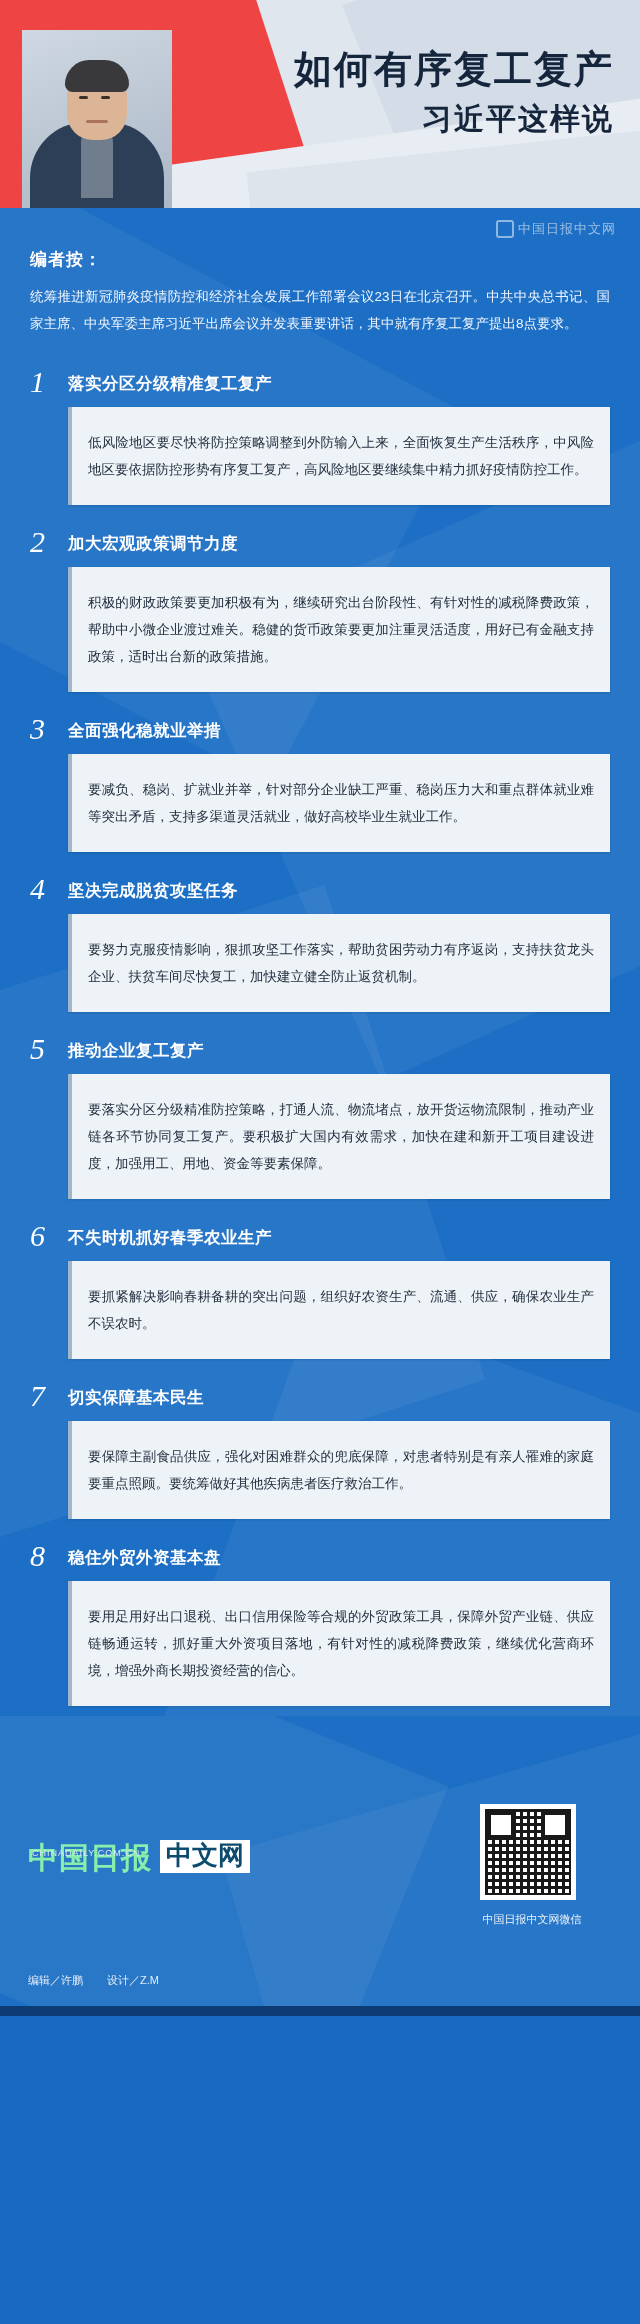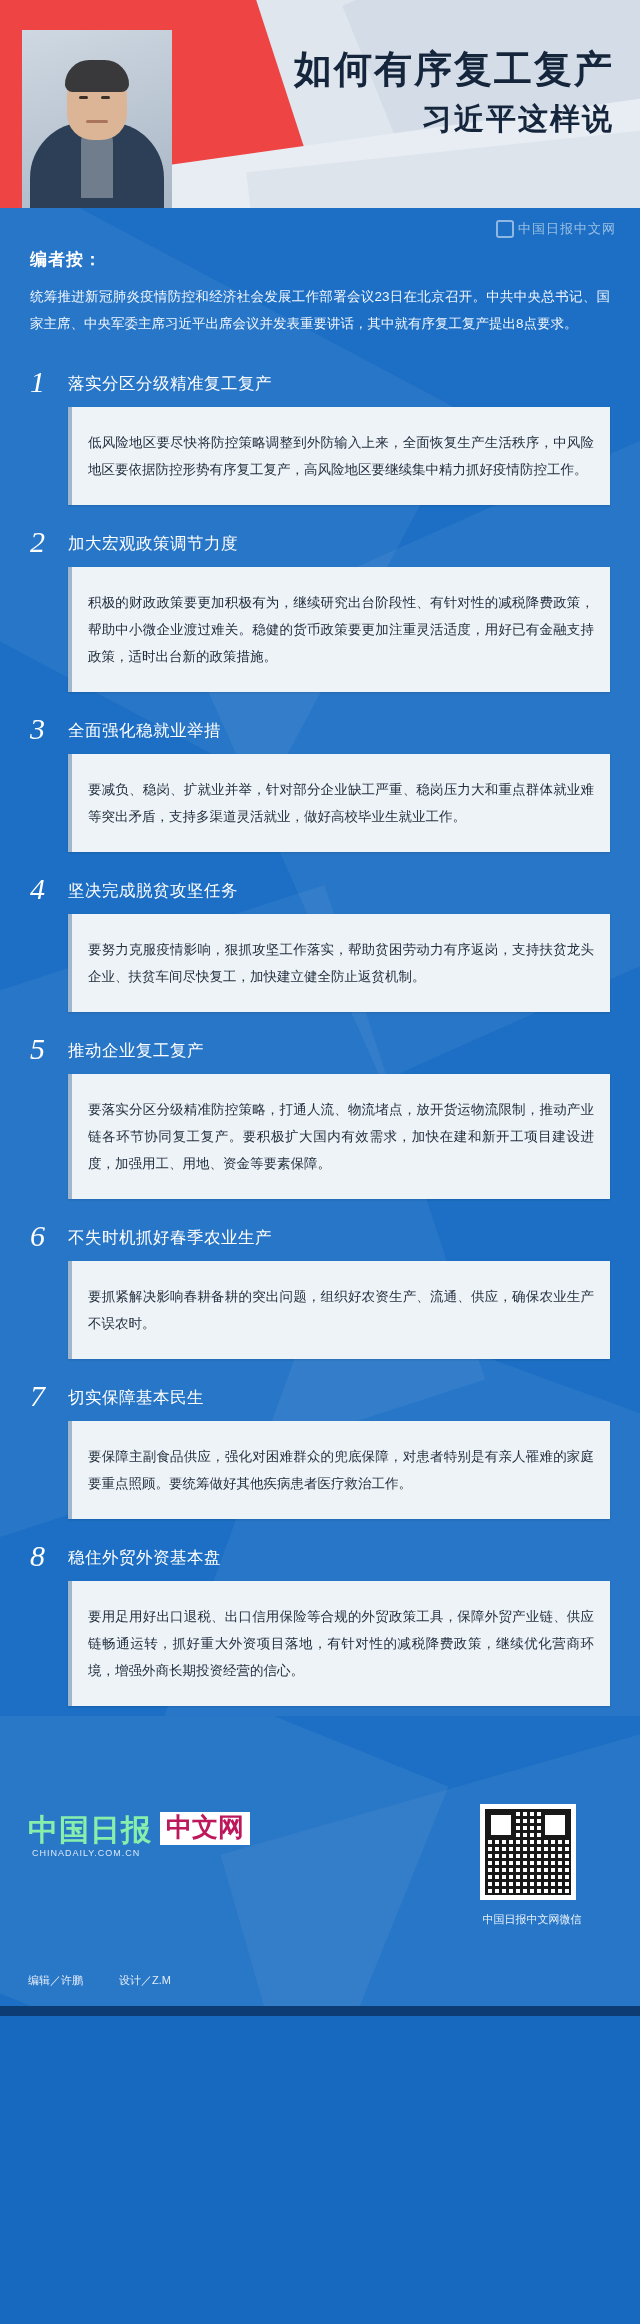--- a/index.html
+++ b/index.html
@@ -217,21 +217,21 @@
     font-style: italic;
     font-size: 30px;
     line-height: 1;
     color: #ffffff;
     width: 26px;
     text-align: left;
     font-weight: normal;
   }
   .item-title {
     font-size: 16.5px;
-    font-weight: normal;
+    font-weight: bold;
     color: #ffffff;
     letter-spacing: .5px;
     padding-bottom: 2px;
   }
   .item-card {
     margin-left: 38px;
     background: #eef3f8;
     border-left: 4px solid #9fb6cc;
     padding: 22px 16px;
     color: #24303f;
@@ -311,43 +311,44 @@
   .brand-cn {
     font-family: "Liberation Serif", "DejaVu Serif", serif;
     font-size: 30px;
     font-weight: bold;
     color: #86efac;
     line-height: 1;
     letter-spacing: 1px;
   }
   .brand-box {
     background: #ffffff;
-    color: #be185d;
+    color: #0c4a6e;
     font-size: 26px;
     font-weight: bold;
     padding: 2px 6px;
     line-height: 1.1;
     font-family: "Liberation Serif", "DejaVu Serif", serif;
+    margin-top: 28px;
   }
   .brand-url {
     position: absolute;
     left: 32px;
     top: 132px;
     font-size: 9px;
     letter-spacing: 1px;
     color: #dbe8f7;
   }
   .credits {
     position: absolute;
     left: 28px;
     bottom: 28px;
     font-size: 11px;
     color: #e3edf9;
     display: flex;
-    gap: 36px;
+    gap: 24px;
   }
   .bottombar {
     position: absolute;
     left: 0; bottom: 0;
     width: 640px; height: 10px;
     background: #0d3b73;
   }
 </style>
 </head>
 <body>

